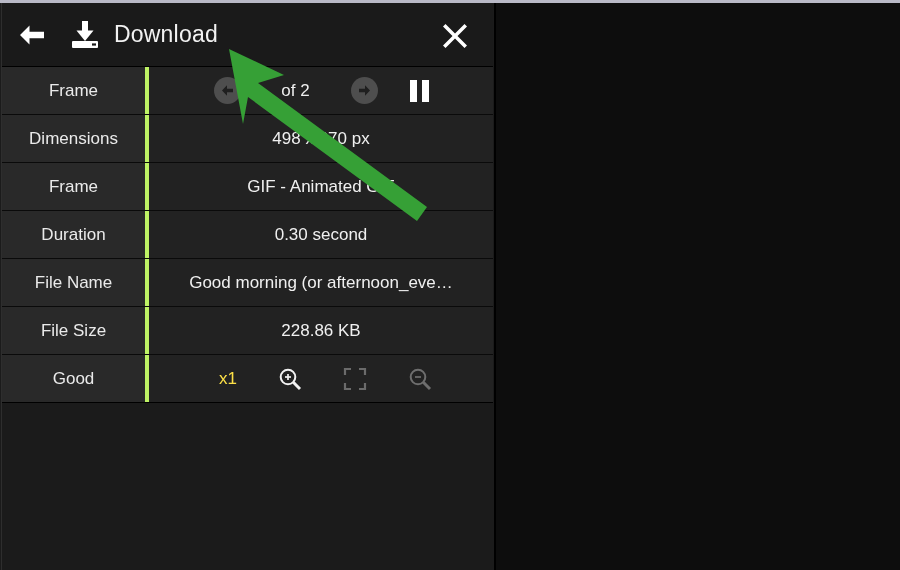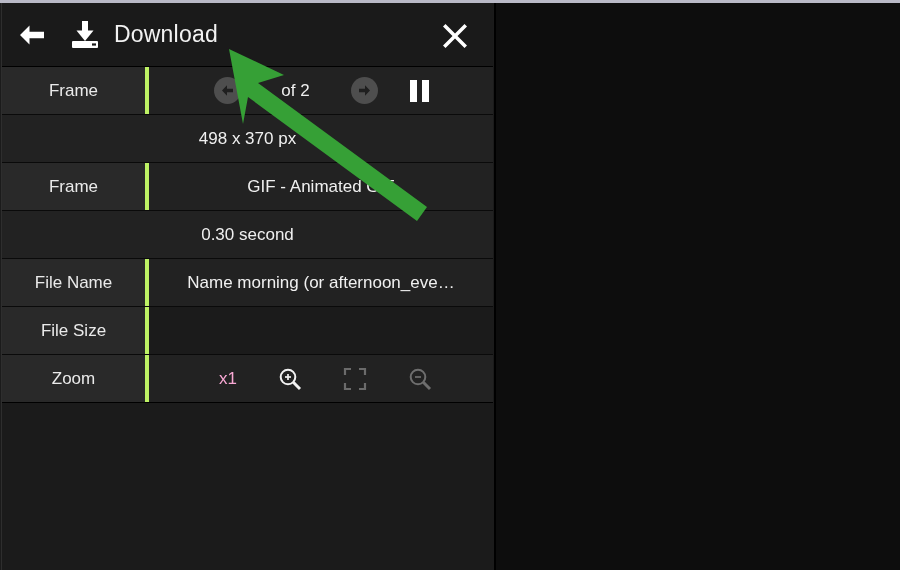--- a/index.html
+++ b/index.html
@@ -96,21 +96,21 @@
   #pause-btn {
     display: flex; gap: 5px; cursor: pointer; margin-left: 6px;
   }
   #pause-btn span { display: block; width: 7px; height: 22px; background: #fff; }
 
   
   #zoom-controls {
     display: flex; align-items: center; justify-content: center;
     gap: 40px; width: 100%; padding-left: 10px;
   }
-  #zoom-level { color: #f9a8d4; font-size: 17px; }
+  #zoom-level { color: #fde047; font-size: 17px; }
   .zm { cursor: pointer; display: flex; align-items: center; justify-content: center; }
 
   
   #empty-area {
     position: absolute;
     left: 1px; right: 1px;
     top: 401px; bottom: 1px;
     background: #1b1b1b;
   }
 
@@ -169,43 +169,46 @@
               </div>
               <div id="pause-btn">
                 <span></span>
                 <span></span>
               </div>
             </div>
           </div>
         </div>
 
         <div class="row">
+          <div class="cell-label">Dimensions</div>
           <div class="cell-value">498 x 370 px</div>
         </div>
 
         <div class="row">
           <div class="cell-label">Frame</div>
           <div class="cell-value">GIF - Animated GIF</div>
         </div>
 
         <div class="row">
+          <div class="cell-label">Duration</div>
           <div class="cell-value">0.30 second</div>
         </div>
 
         <div class="row">
           <div class="cell-label">File Name</div>
-          <div class="cell-value">Name morning (or afternoon_eve…</div>
+          <div class="cell-value">Good morning (or afternoon_eve…</div>
         </div>
 
         <div class="row">
           <div class="cell-label">File Size</div>
-        </div>
-
-        <div class="row">
-          <div class="cell-label">Zoom</div>
+          <div class="cell-value">228.86 KB</div>
+        </div>
+
+        <div class="row">
+          <div class="cell-label">Good</div>
           <div class="cell-value">
             <div id="zoom-controls">
               <div id="zoom-level">x1</div>
               <div class="zm">
                 <svg width="26" height="26" viewBox="0 0 26 26">
                   <circle cx="11" cy="11" r="7.3" fill="none" stroke="#f2f2f2" stroke-width="2"></circle>
                   <line x1="8" y1="11" x2="14" y2="11" stroke="#f2f2f2" stroke-width="1.7"></line>
                   <line x1="11" y1="8" x2="11" y2="14" stroke="#f2f2f2" stroke-width="1.7"></line>
                   <line x1="16.3" y1="16.3" x2="23" y2="23" stroke="#f2f2f2" stroke-width="3"></line>
                 </svg>

